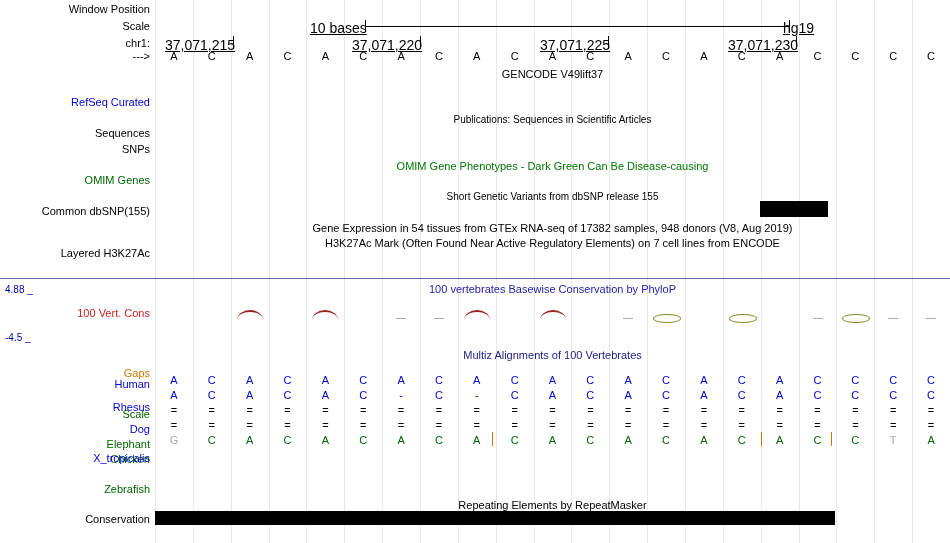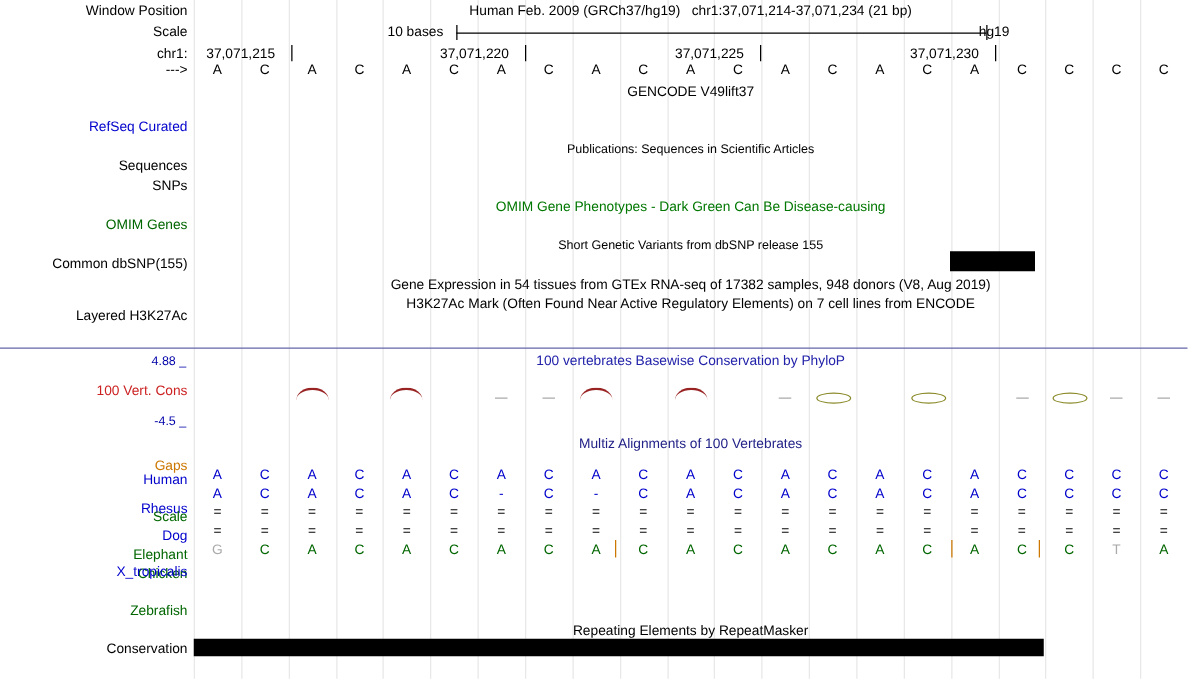--- a/index.html
+++ b/index.html
@@ -75,22 +75,23 @@
     background: #e8e8e8;
   }
   .base {
     position: absolute;
     width: 14px;
     text-align: center;
     font-size: 11px;
   }
   .tick-label {
     position: absolute;
-    font-size: 11px;
+    font-size: 14px;
     white-space: nowrap;
+    text-decoration: underline;
   }
   .tickmark {
     position: absolute;
     width: 1px;
     background: #000;
   }
   .ruler-line {
     position: absolute;
     height: 1px;
     background: #000;
@@ -106,21 +107,21 @@
     position: absolute;
     background: #000000;
   }
   .green-title { color: #007700; }
   .smalltext { font-size: 10px; }
   .consnum {
     position: absolute;
     right: 0;
     width: 150px;
     padding-right: 6px;
-    text-align: right;
+    text-align: left;
     color: #0000aa;
     font-size: 10px;
     box-sizing: border-box;
   }
   .consdash {
     position: absolute;
     color: #000;
     font-size: 10px;
   }
   .wigpeak {
@@ -205,24 +206,20 @@
     <div class="species-label" style="top:408px;color:#006600">Scale</div>
     <div class="species-label" style="top:423px;color:#0000cc">Dog</div>
     <div class="species-label" style="top:438px;color:#006600">Elephant</div>
     <div class="species-label" style="top:453px;color:#006600">Chicken</div>
     <div class="species-label" style="top:452px;color:#0000cc">X_tropicalis</div>
     <div class="species-label" style="top:483px;color:#006600">Zebrafish</div>
   </div>
 
   <div class="data">
 
-    <div class="centered" style="top:3px">
-      <span>Human Feb. 2009 (GRCh37/hg19)</span>&nbsp;&nbsp;
-      <span>chr1:37,071,214-37,071,234 (21 bp)</span>
-    </div>
 
     <div class="tick-label" style="left:155px;top:20px">10 bases</div>
     <div class="ruler-line" style="left:210px;top:26px;width:424px"></div>
     <div class="tickmark" style="left:210px;top:20px;height:12px"></div>
     <div class="tickmark" style="left:634px;top:20px;height:12px"></div>
     <div class="tick-label" style="left:628px;top:20px">hg19</div>
 
     <div class="tick-label" style="left:10px;top:37px">37,071,215</div>
     <div class="tickmark" style="left:78px;top:36px;height:13px"></div>
     <div class="tick-label" style="left:197px;top:37px">37,071,220</div>

